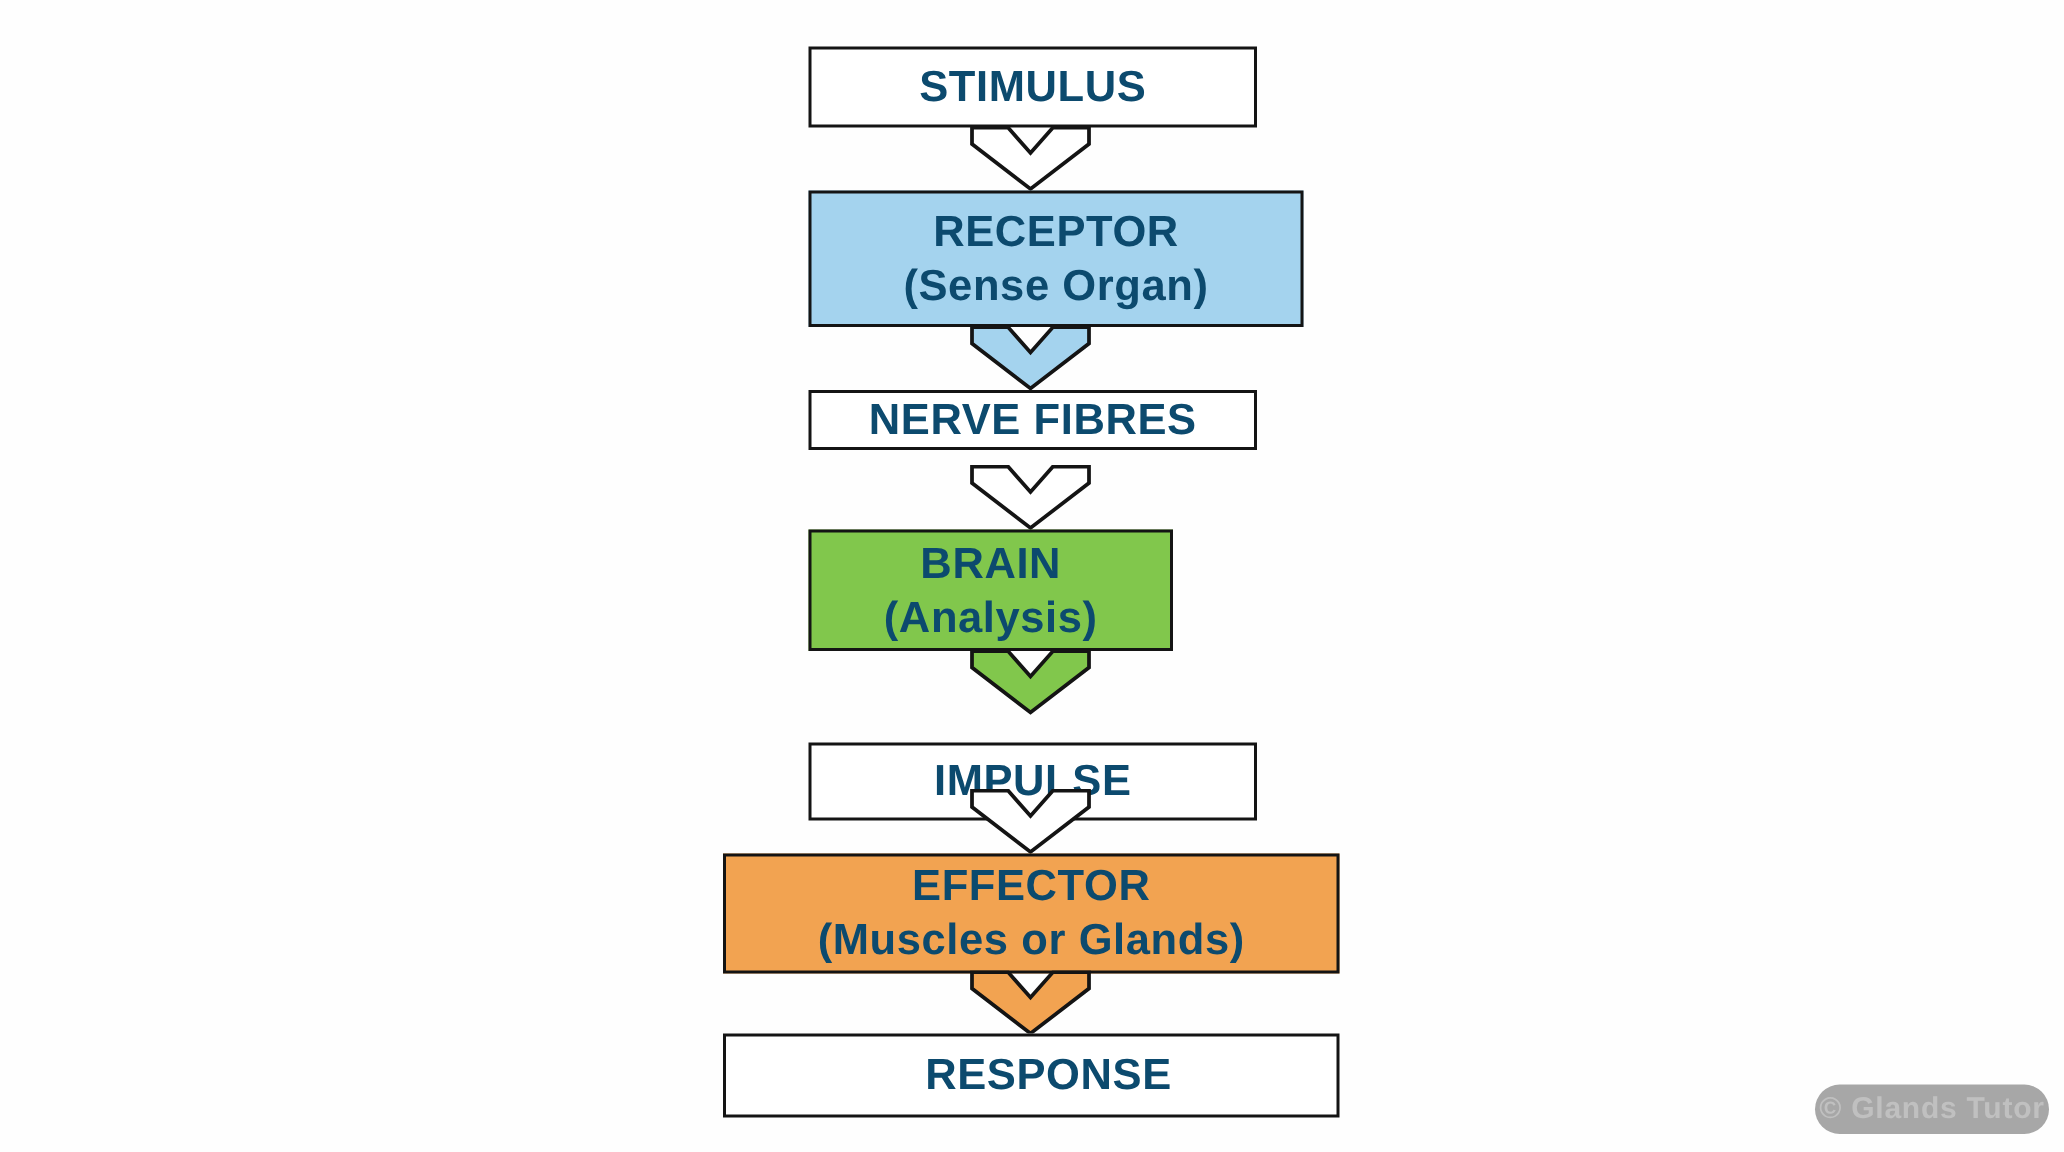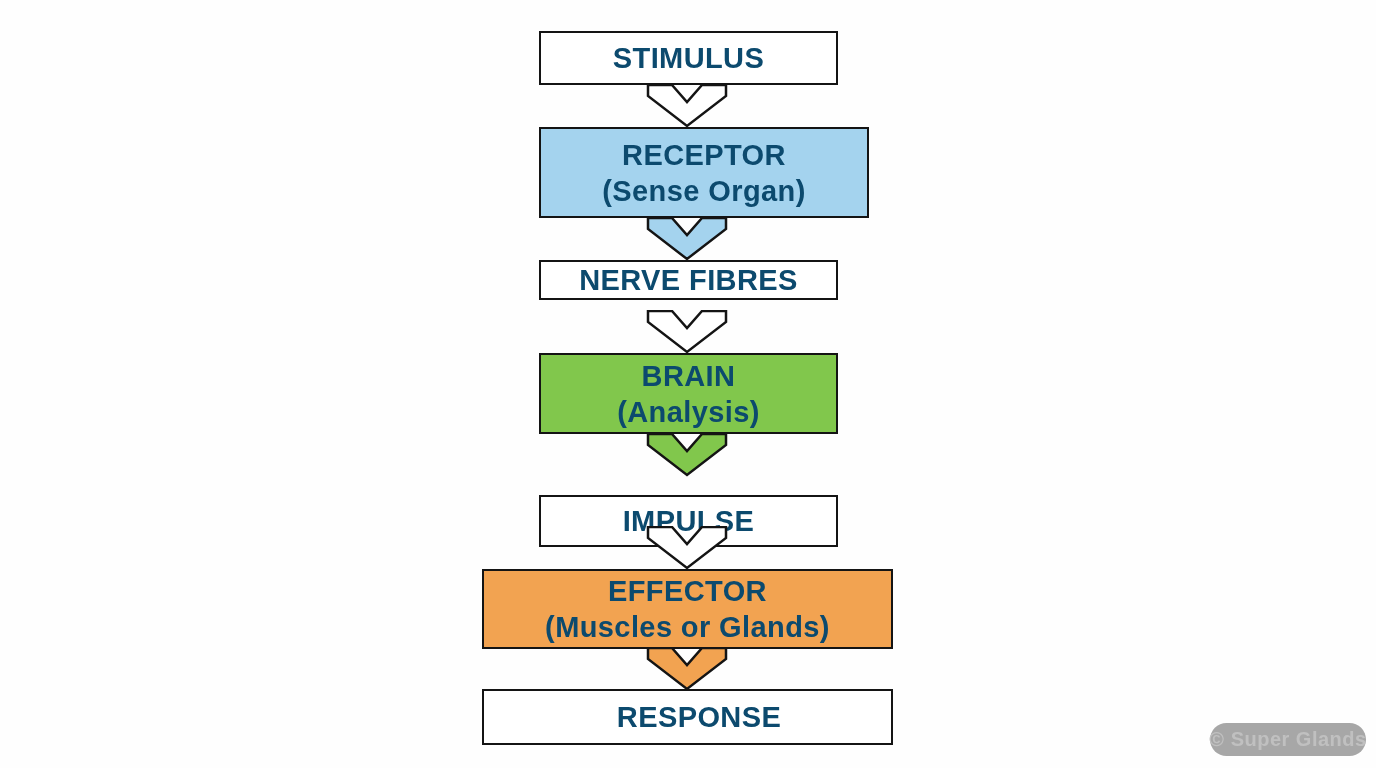--- a/index.html
+++ b/index.html
@@ -38,21 +38,21 @@
   .arrow {
     position: absolute;
     left: 646px;
     width: 82px;
     height: 44px;
   }
   
   .b0 { left: 539px; top: 31px;  width: 299px; height: 54px; }
   .b1 { left: 539px; top: 127px; width: 330px; height: 91px; justify-content: center; }
   .b2 { left: 539px; top: 260px; width: 299px; height: 40px; }
-  .b3 { left: 539px; top: 353px; width: 299px; height: 81px; }
+  .b3 { left: 539px; top: 353px; width: 243px; height: 81px; }
   .b4 { left: 539px; top: 475px; width: 299px; height: 52px; }
   .b5 { left: 482px; top: 569px; width: 411px; height: 80px; }
   .b6 { left: 482px; top: 689px; width: 411px; height: 56px; }
   .a0 { top: 84px; }
   .a1 { top: 217px; }
   .a2 { top: 310px; }
   .a3 { top: 433px; }
   .a4 { top: 526px; }
   .a5 { top: 647px; }
   .watermark {
@@ -125,16 +125,16 @@
 
   <svg class="arrow a5" viewBox="0 0 82 44" xmlns="http://www.w3.org/2000/svg">
     <polygon points="2,1 2,12 41,42 80,12 80,1 56,1 41,18 26,1" stroke="#141414" stroke-width="2.5" stroke-linejoin="miter" fill="#f2a351"></polygon>
   </svg>
 
   <div class="box b6" style="background-color: rgb(255, 255, 255); padding-left: 23px;">
     <div class="label">RESPONSE</div>
   </div>
 
   <div class="watermark" style="background-color: rgb(167, 167, 167);">
-    <span style="color: rgb(192, 192, 192);">© Super Glands</span>
+    <span style="color: rgb(192, 192, 192);">© Glands Tutor</span>
   </div>
 
 </div>
 
 </body></html>

